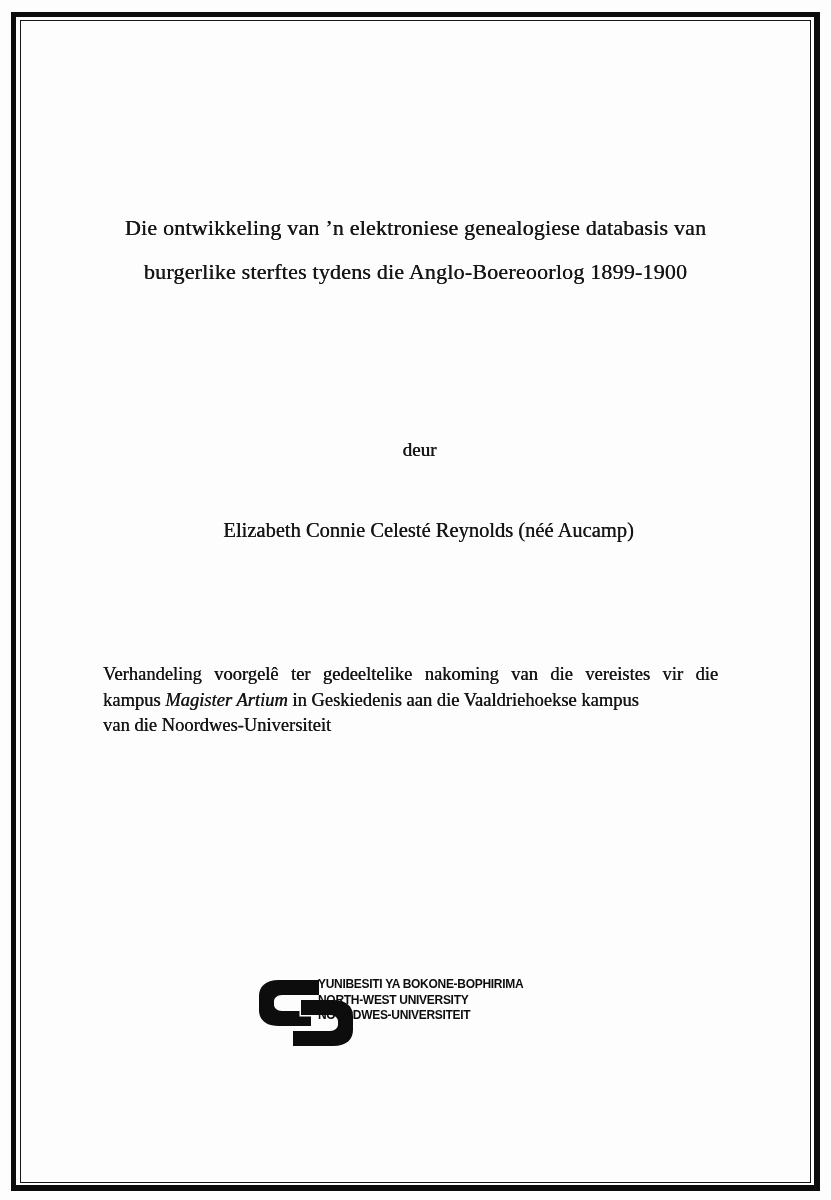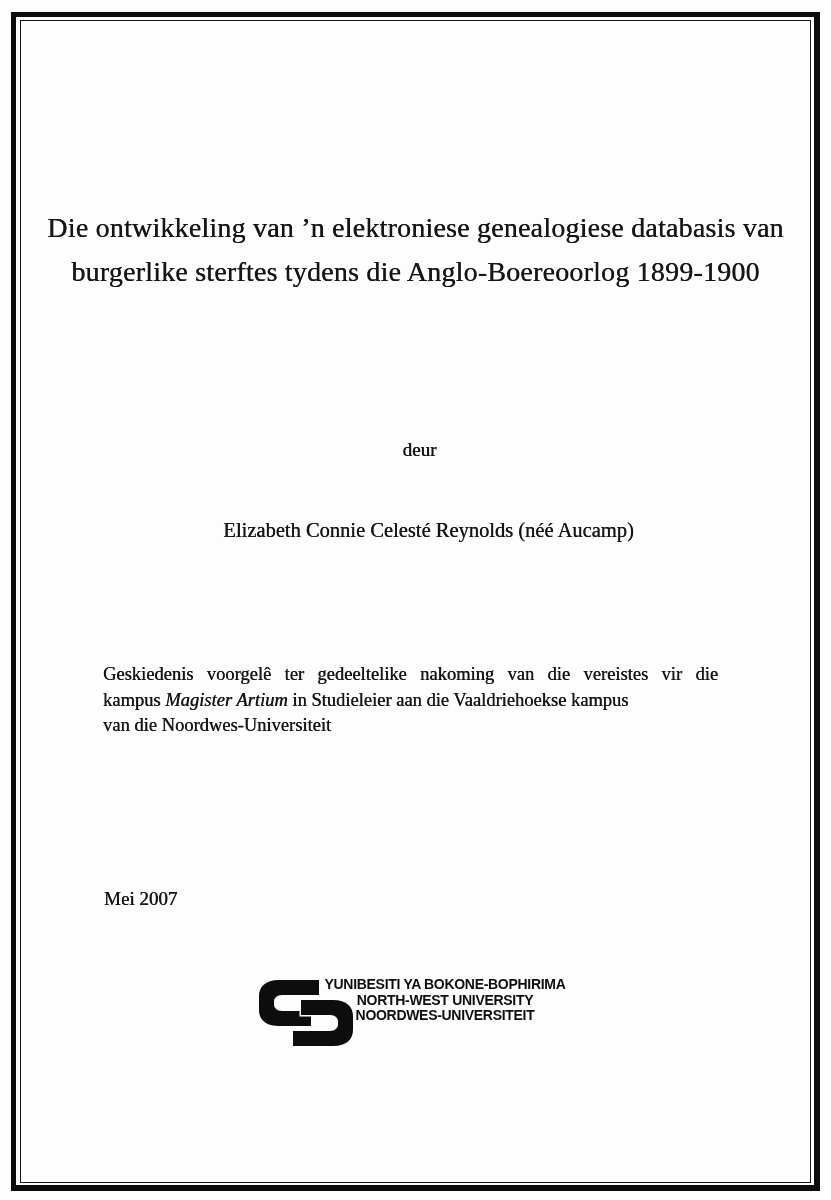--- a/index.html
+++ b/index.html
@@ -24,21 +24,21 @@
   }
   .frame-inner {
     position: absolute; left: 20px; top: 20px; right: 20px; bottom: 17px;
     border: 1.5px solid #161616;
   }
   .serif-ink { text-shadow: 0.35px 0 0 currentColor; } 
 
   .title {
     position: absolute; top: 206px; left: 0; width: 100%;
     text-align: center;
-    font-size: 28px; line-height: 44px;
+    font-size: 22px; line-height: 44px;
     letter-spacing: 0.2px;
   }
   .byline {
     position: absolute; top: 438px; left: 0; width: 100%;
     text-align: center;
     font-size: 19px; line-height: 24px;
     transform: translateX(4px);
   }
   .author {
     position: absolute; top: 517px; left: 0; width: 100%;
@@ -55,24 +55,24 @@
   .credits {
     position: absolute; top: 886px; left: 104px;
     font-size: 19px; line-height: 25.5px;
   }
   .logo-mark {
     position: absolute; left: 259px; top: 980px;
     width: 94px; height: 66px;
   }
   .logo-text {
     position: absolute; left: 318px; top: 977px; width: 254px;
-    text-align: center;
+    text-align: left;
     font-family: "Liberation Sans", "DejaVu Sans", sans-serif;
     font-weight: bold;
-    font-size: 14px; line-height: 15.5px;
+    font-size: 12px; line-height: 15.5px;
     letter-spacing: -0.3px;
     color: #0d0d0d;
     white-space: nowrap;
   }
 </style>
 </head>
 <body>
 
 <div class="page">
 
@@ -82,27 +82,26 @@
   <div class="title serif-ink">
     <div>Die ontwikkeling van ’n elektroniese genealogiese databasis van</div>
     <div>burgerlike sterftes tydens die Anglo-Boereoorlog 1899-1900</div>
   </div>
 
   <div class="byline serif-ink">deur</div>
 
   <div class="author serif-ink">Elizabeth Connie Celesté Reynolds (néé Aucamp)</div>
 
   <div class="statement serif-ink">
-    <div class="st-line1">Geskiedenis voorgelê ter gedeeltelike nakoming van die vereistes vir die</div>
-    <div><span>kampus </span><em>Magister Artium</em><span> in Studieleier aan die Vaaldriehoekse kampus</span></div>
+    <div class="st-line1">Verhandeling voorgelê ter gedeeltelike nakoming van die vereistes vir die</div>
+    <div><span>kampus </span><em>Magister Artium</em><span> in Geskiedenis aan die Vaaldriehoekse kampus</span></div>
     <div>van die Noordwes-Universiteit</div>
   </div>
 
   <div class="credits serif-ink">
-    <div>Mei 2007</div>
   </div>
 
   <div>
     <svg class="logo-mark" viewBox="0 0 94 66" xmlns="http://www.w3.org/2000/svg" aria-hidden="true">
 
       <path fill="#0d0d0d" d="M60,0 L20,0 C6,0 0,7 0,16 L0,30 C0,39 6,46 20,46 L52,46 L52,31 L23,31
                C18,31 15,28 15,24.5 L15,21.5 C15,18 18,15 23,15 L60,15 Z"></path>
 
       <g transform="translate(34,20)">
         <path fill="#0d0d0d" stroke="#fdfdfd" stroke-width="3" paint-order="stroke fill" transform="rotate(180 30 23)" d="M60,0 L20,0 C6,0 0,7 0,16 L0,30 C0,39 6,46 20,46 L52,46 L52,31 L23,31

